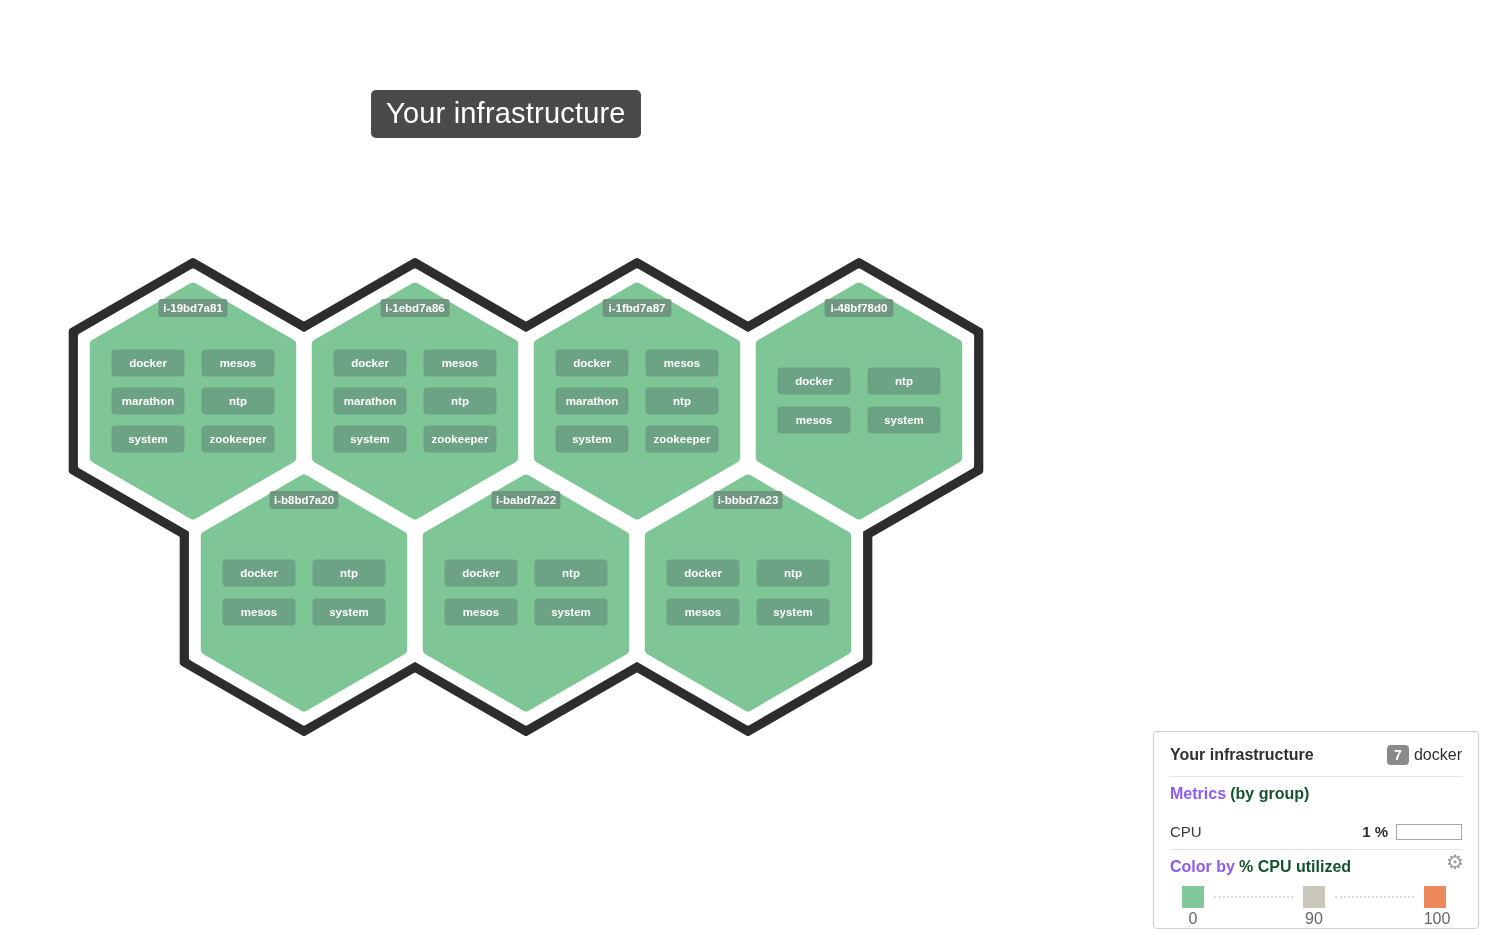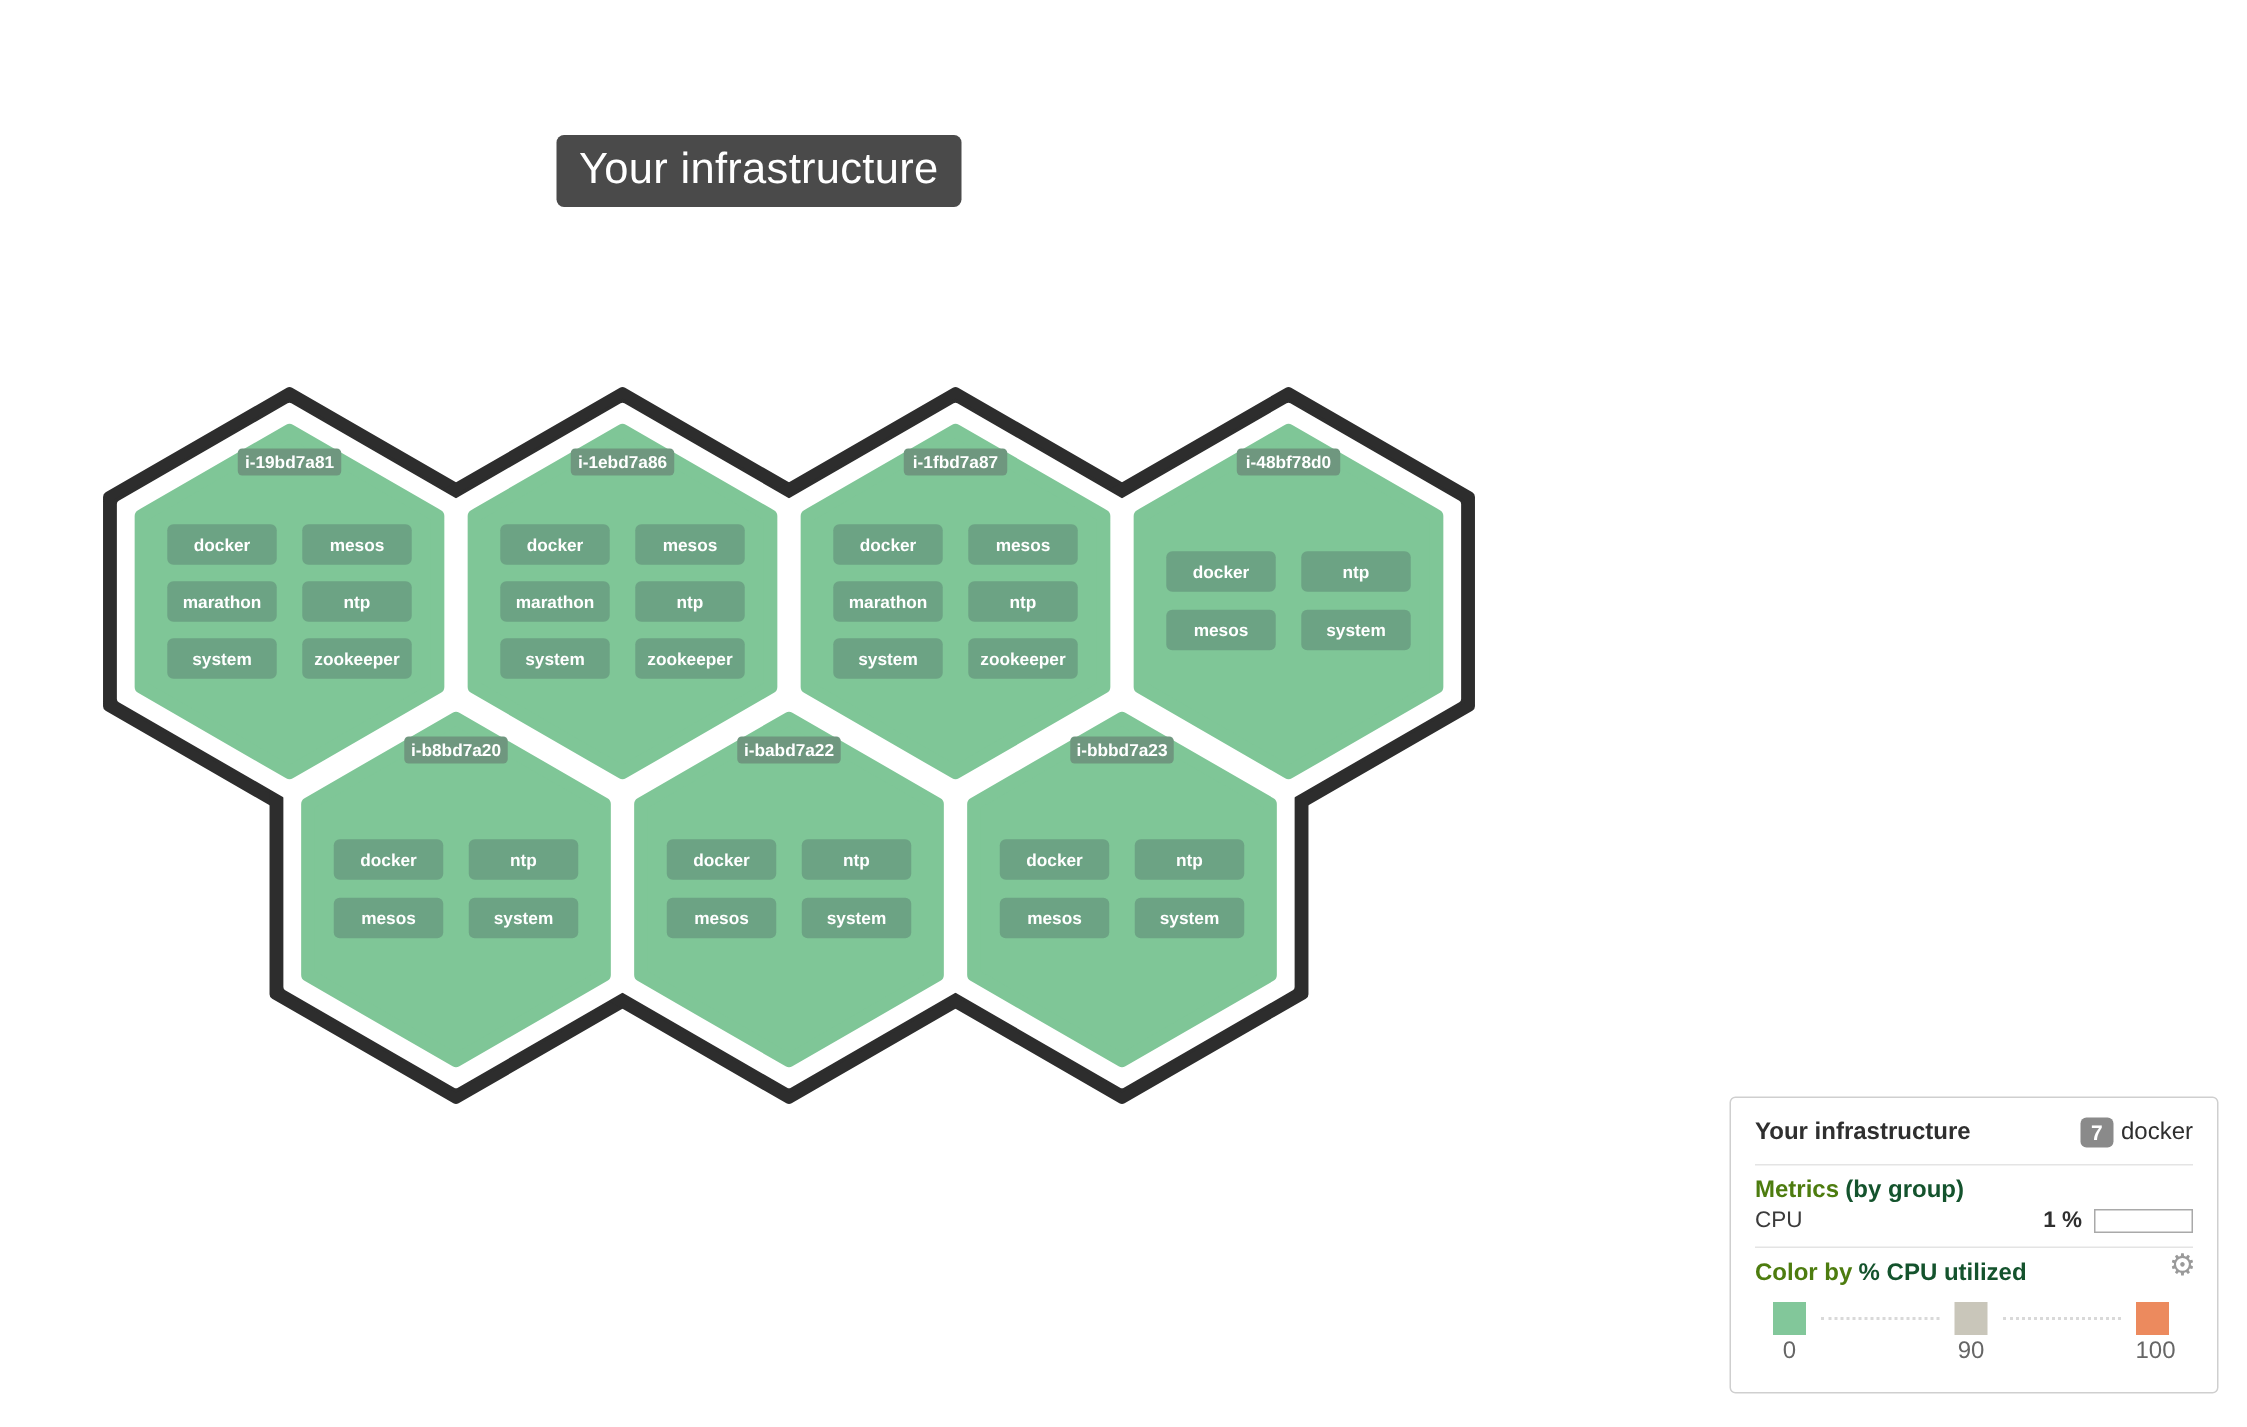--- a/index.html
+++ b/index.html
@@ -25,23 +25,23 @@
   .p-head{display:flex;justify-content:space-between;align-items:center;
     padding-bottom:11px;border-bottom:1px solid #e4e4e4;}
   .p-title{font-weight:bold;font-size:16px;color:#2f2f2f;}
   .p-right{display:flex;align-items:center;gap:5px;color:#2f2f2f;font-size:16px;}
   .count-badge{
     display:inline-block;background:#8a8a8a;color:#ffffff;font-weight:bold;
     font-size:14px;min-width:14px;text-align:center;padding:2px 4px;border-radius:4px;
   }
   .p-sec{padding:8px 0 9px 0;border-bottom:1px solid #e4e4e4;}
   .p-sec.colorby{border-bottom:none;position:relative;padding-bottom:0;}
-  .b{font-weight:bold;color:#4d7c0f;font-size:16px;}
+  .b{font-weight:bold;color:#8b5cf6;font-size:16px;}
   .gb{font-weight:bold;color:#14532d;font-size:16px;}
-  .cpu-row{display:flex;justify-content:space-between;align-items:center;margin-top:2px;}
+  .cpu-row{display:flex;justify-content:space-between;align-items:center;margin-top:20px;}
   .cpu-right{display:flex;align-items:center;gap:8px;}
   .cpu-val{font-weight:bold;color:#2f2f2f;}
   .bar{display:inline-block;width:64px;height:14px;background:#ffffff;border:1px solid #a9a9a9;}
   .gear{position:absolute;right:-2px;top:2px;color:#9a9a9a;font-size:20px;line-height:1;cursor:pointer;}
   .scale{display:grid;grid-template-columns:22px 1fr 22px 1fr 26px;padding:0 12px;margin-top:10px;}
   .sw{width:22px;height:22px;display:inline-block;}
   .dots{border-top:2px dotted #d9d9d9;align-self:center;margin:0 10px;}
   .s-lab{justify-self:center;color:#666;font-size:16px;margin-top:2px;}
 </style>
 </head>

